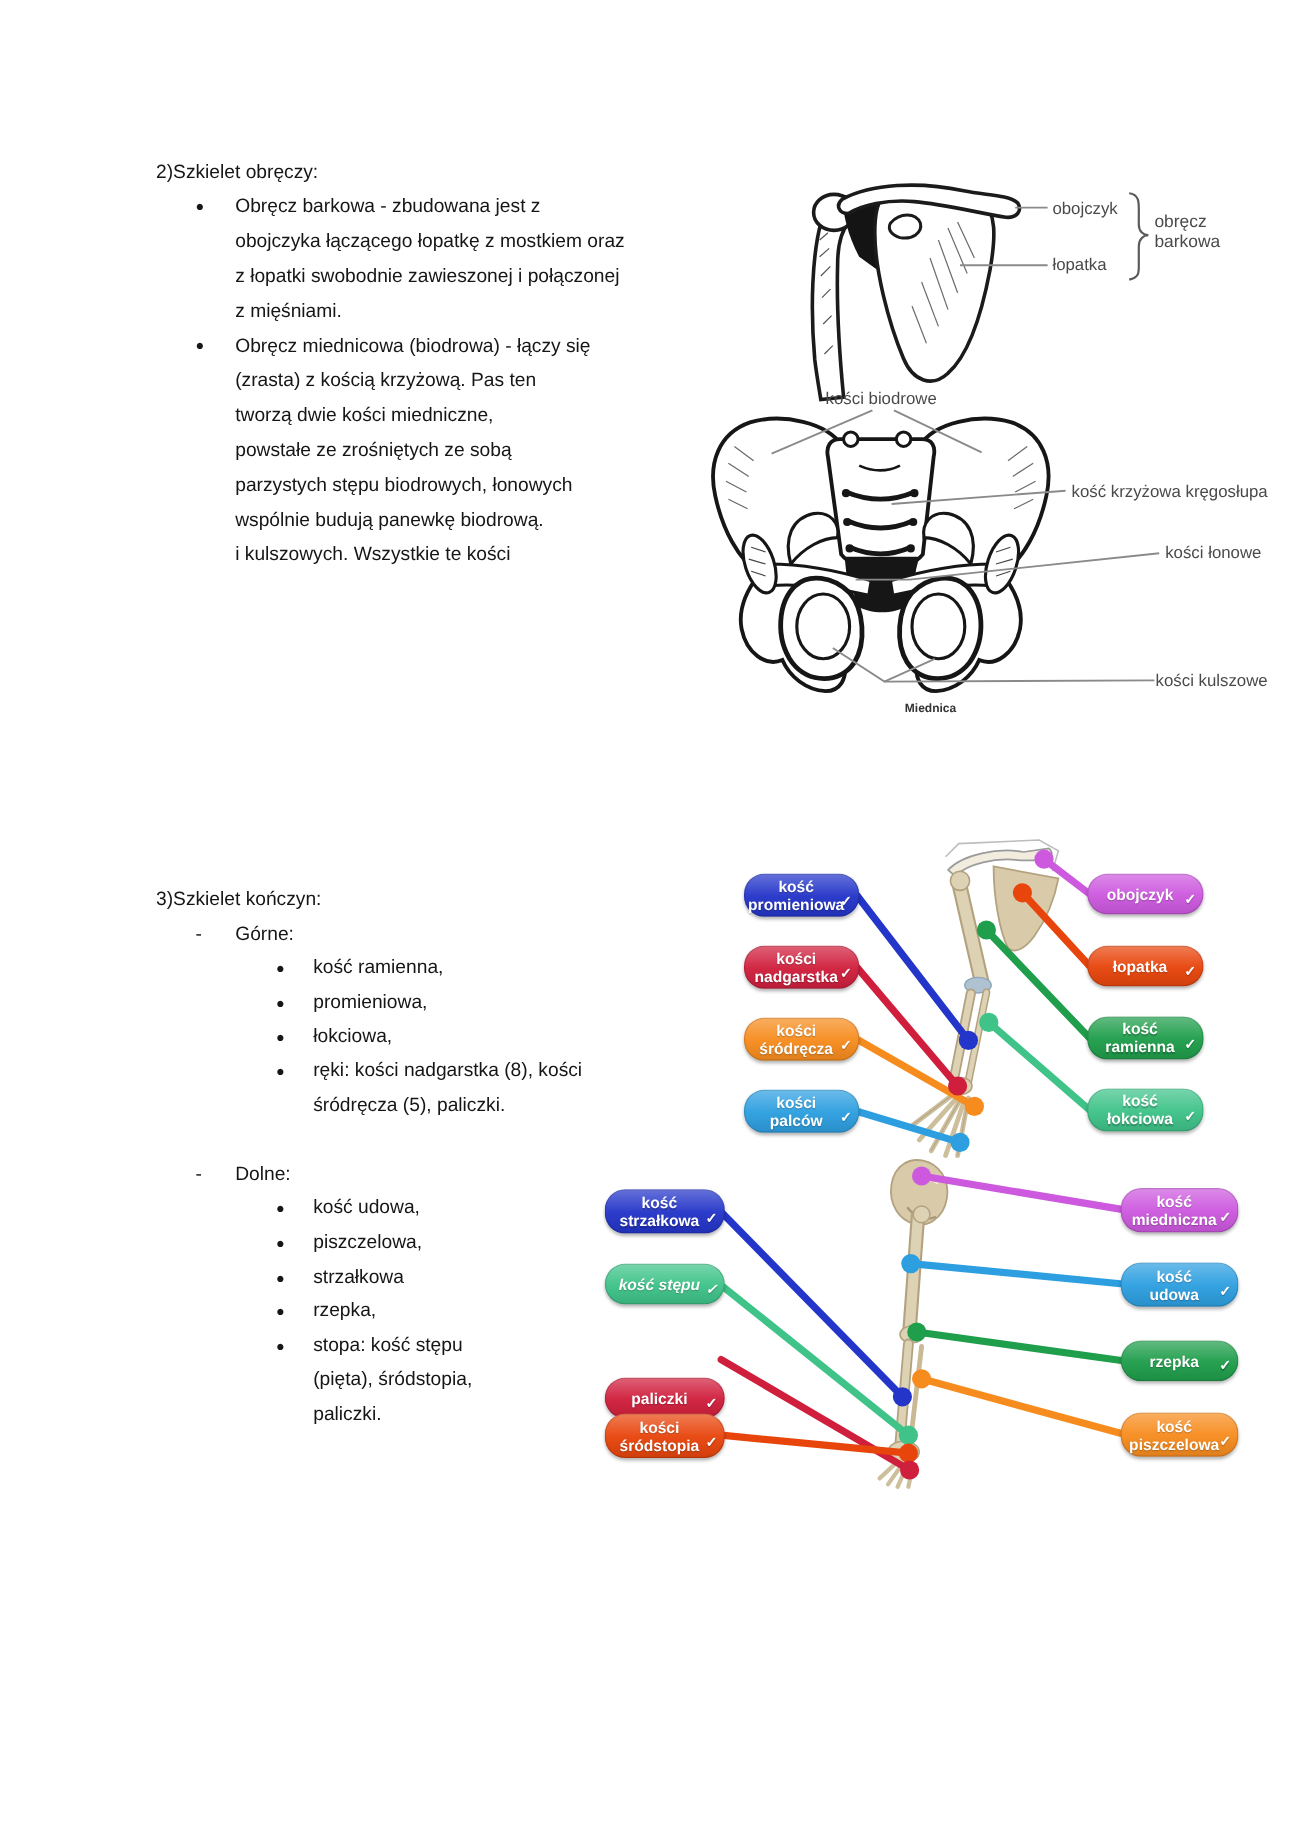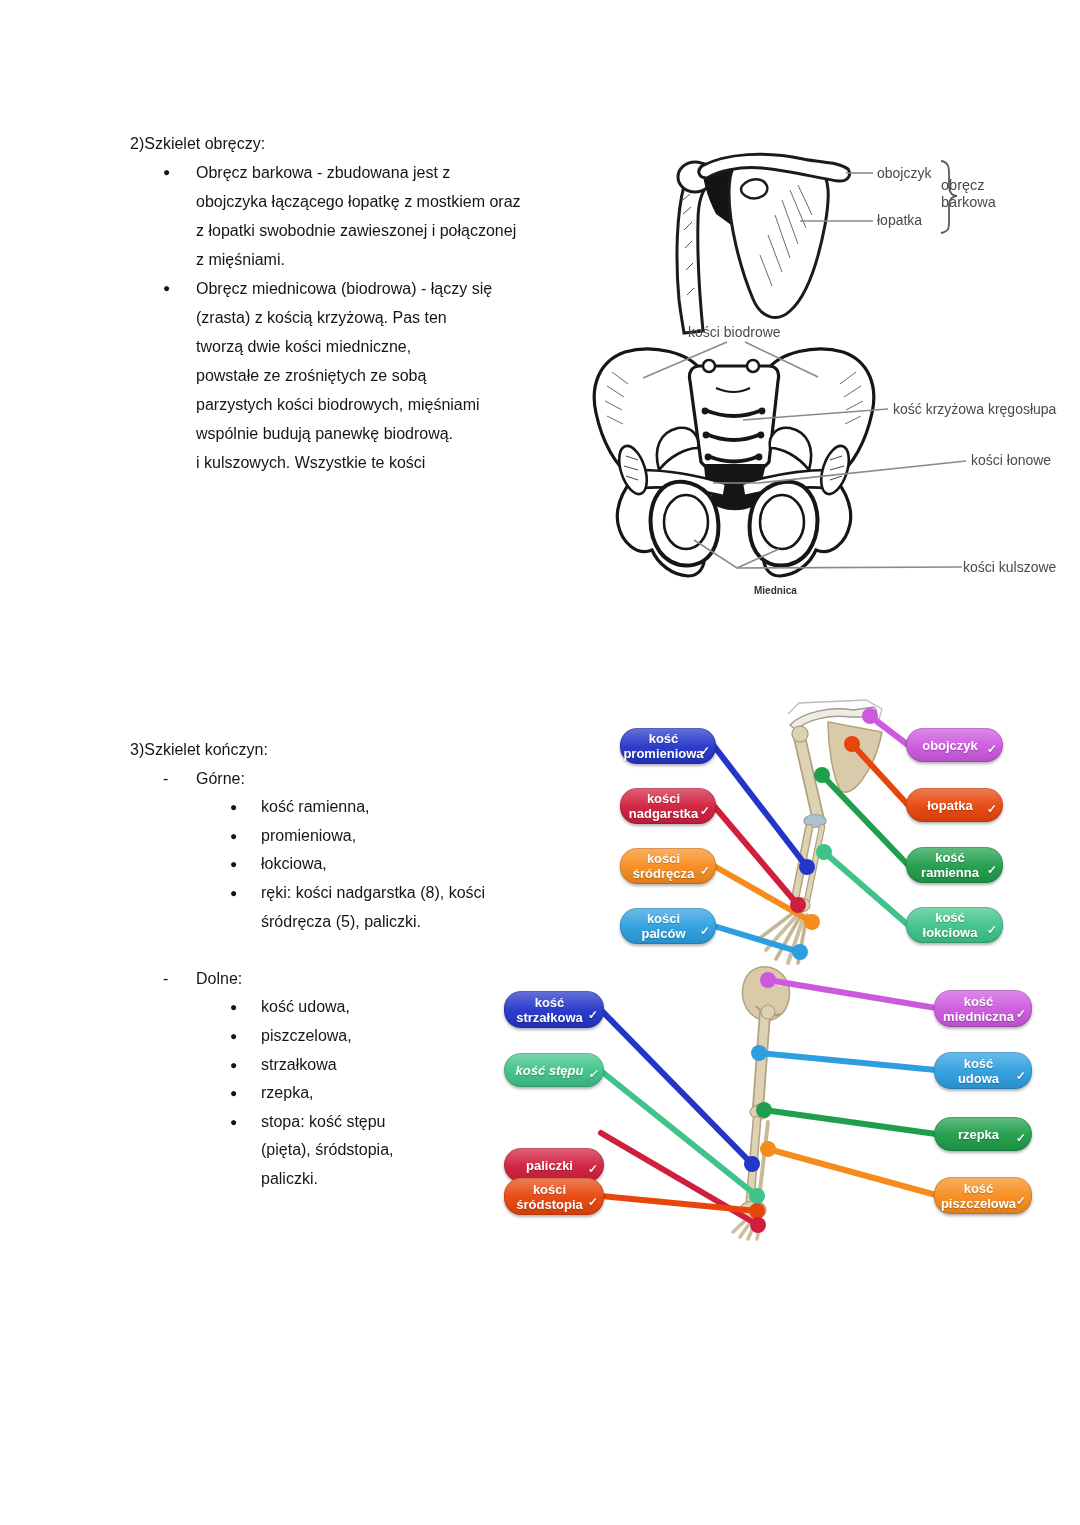--- a/index.html
+++ b/index.html
@@ -257,21 +257,21 @@
         <div class="tline">z mięśniami.</div>
       </div>
     </div>
     <div class="bitem">
       <span class="marker">●</span>
       <div class="btext">
         <div class="tline">Obręcz miednicowa (biodrowa) - łączy się</div>
         <div class="tline">(zrasta) z kością krzyżową. Pas ten</div>
         <div class="tline">tworzą dwie kości miedniczne,</div>
         <div class="tline">powstałe ze zrośniętych ze sobą</div>
-        <div class="tline">parzystych kości biodrowych, mięśniami</div>
+        <div class="tline">parzystych stępu biodrowych, łonowych</div>
         <div class="tline">wspólnie budują panewkę biodrową.</div>
         <div class="tline">i kulszowych. Wszystkie te kości</div>
       </div>
     </div>
   </div>
 
   <div class="doc-block" style="left:130px;top:736px;--lh:28.6px">
     <div class="tline">3)Szkielet kończyn:</div>
     <div class="bitem">
       <span class="marker dash">-</span>
@@ -340,21 +340,21 @@
       <div class="btext">
         <div class="tline">stopa: kość stępu</div>
         <div class="tline">(pięta), śródstopia,</div>
         <div class="tline">paliczki.</div>
       </div>
     </div>
   </div>
 
   <div class="figlabel" style="left:877px;top:165px">obojczyk</div>
   <div class="figlabel" style="left:877px;top:212px">łopatka</div>
-  <div class="figlabel" style="left:941px;top:177px;font-size:14.5px">obręcz
+  <div class="figlabel" style="left:962px;top:177px;font-size:14.5px">obręcz
 barkowa</div>
   <div class="figlabel" style="left:688px;top:324px">kości biodrowe</div>
   <div class="figlabel" style="left:893px;top:401px">kość krzyżowa kręgosłupa</div>
   <div class="figlabel" style="left:971px;top:452px">kości łonowe</div>
   <div class="figlabel" style="left:963px;top:559px">kości kulszowe</div>
   <div class="figcaption" style="left:754px;top:585px">Miednica</div>
 
   <div class="tag" style="left: 620px; top: 728px; width: 96px; height: 36px; background-color: rgb(36, 53, 201);">
     <span class="tag-text">kość
 promieniowa</span>

